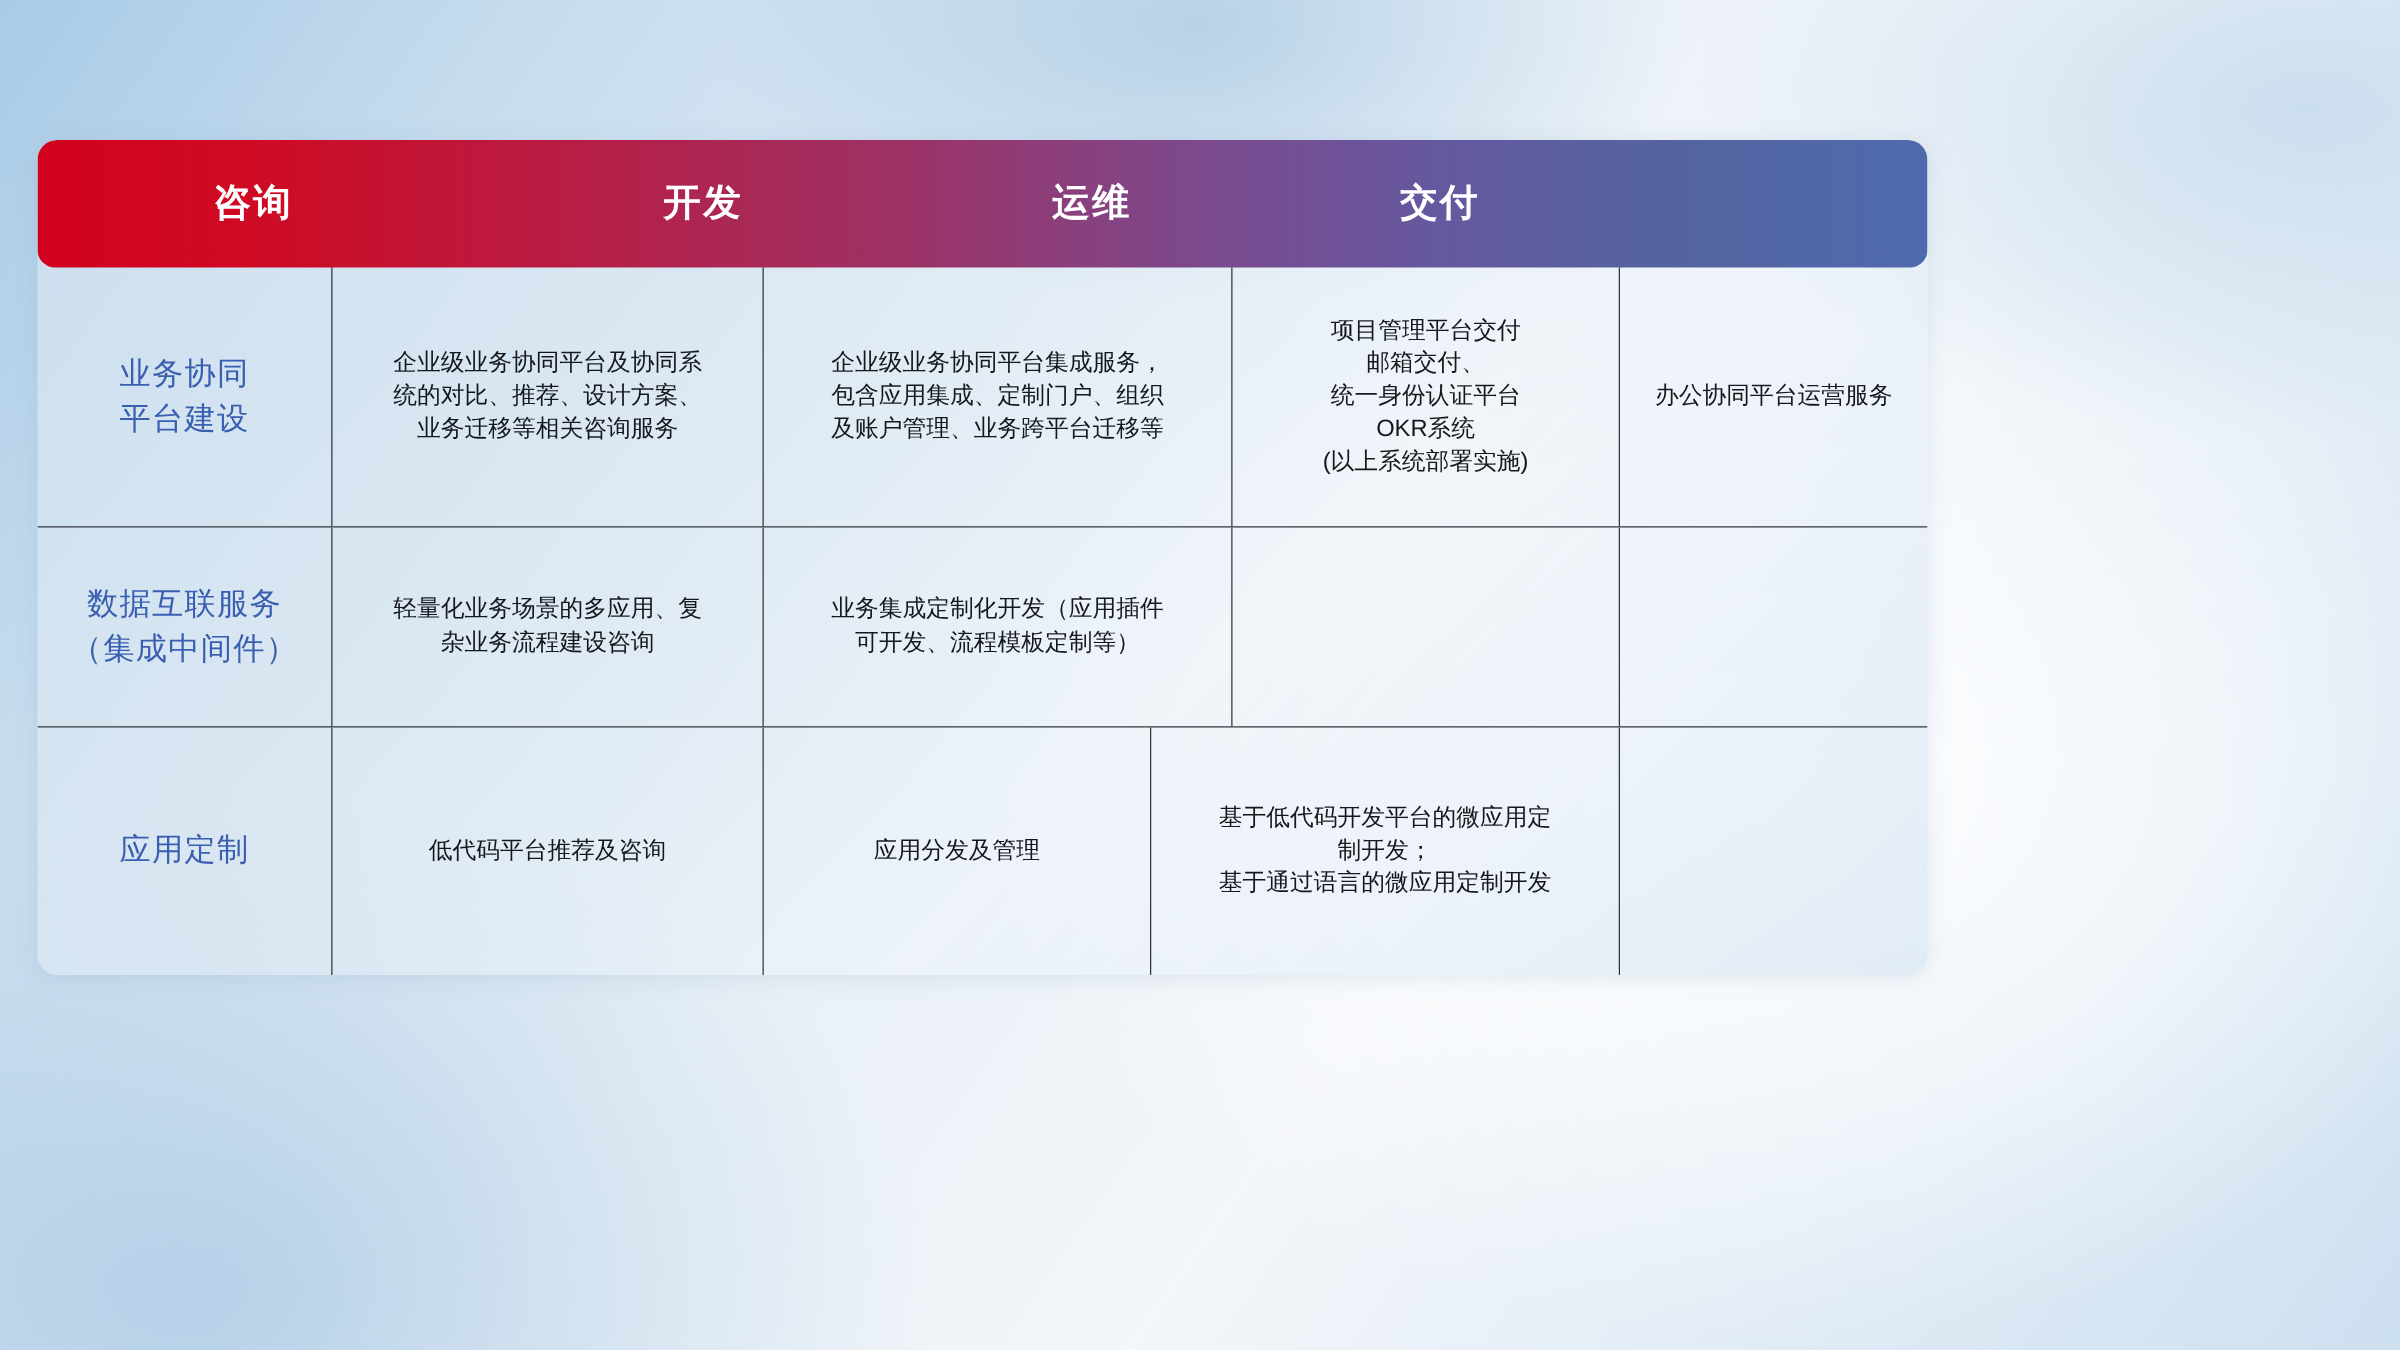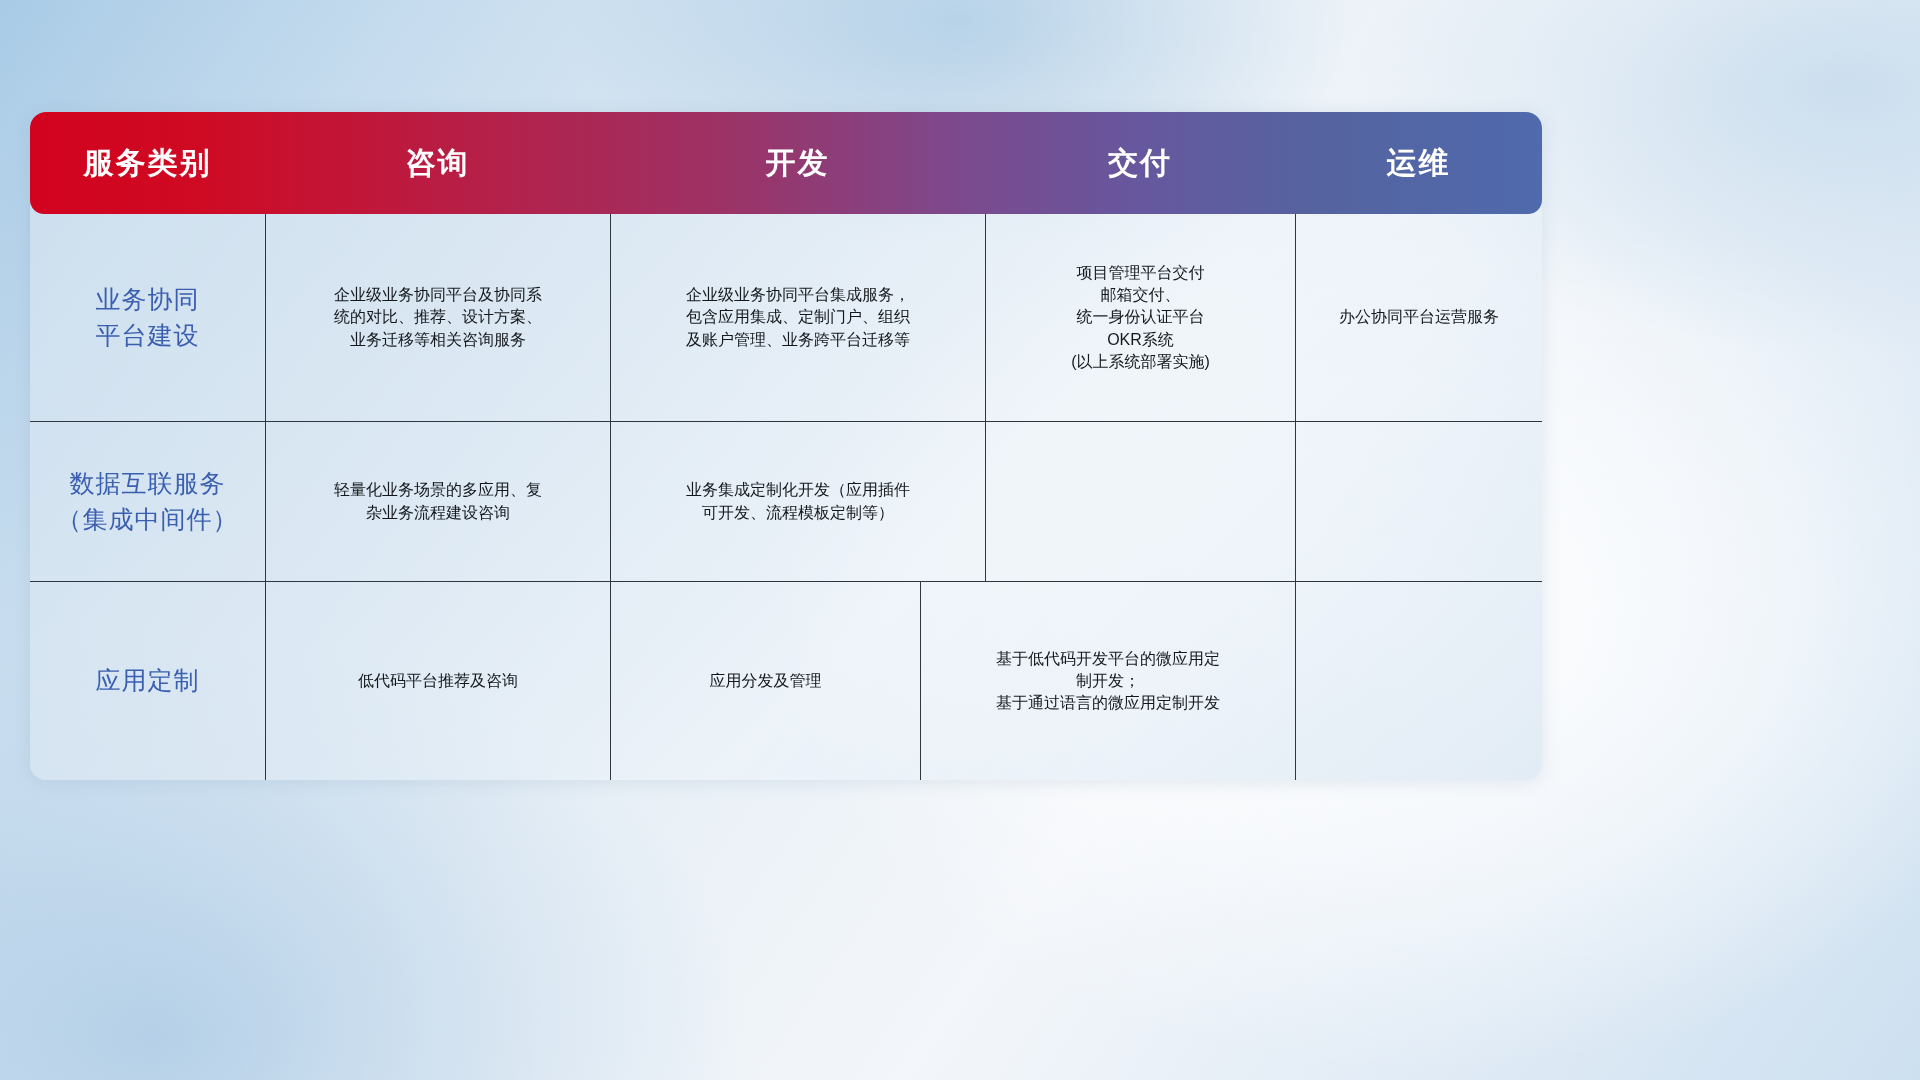--- a/index.html
+++ b/index.html
@@ -42,21 +42,21 @@
     text-align:center;line-height:102px;height:102px;
   }
   
   #body{position:absolute;left:0;top:102px;width:1512px;height:566px;display:flex;flex-direction:column;}
   .trow{display:flex;box-sizing:border-box;}
   .trow.r1{height:208px;border-bottom:1.6px solid #30363d;}
   .trow.r2{height:160px;border-bottom:1.6px solid #30363d;}
   .trow.r3{height:198px;}
   .tcell{
     box-sizing:border-box;display:flex;align-items:center;justify-content:center;
-    padding:4px 14px;text-align:center;color:#14181c;font-size:16px;line-height:1.38;
+    padding:4px 14px;text-align:center;color:#14181c;font-size:19px;line-height:1.38;
     white-space:pre-line;
   }
   .tcell.sep{border-left:1.6px solid #30363d;}
   .tcell.cat{
     color:#3a5fb0;font-weight:normal;font-size:25px;line-height:1.42;letter-spacing:1px;
   }
   
   .c0{width:235px;}
   .c1{width:345px;}
   .c2{width:375px;}
@@ -70,25 +70,24 @@
   <div class="l1"></div>
   <div class="l2"></div>
   <div class="l3"></div>
   <div class="l4"></div>
   <div class="l5"></div>
 </div>
 
 <div id="card">
 
   <div id="hdr">
-    <div class="hc c0">服务类别</div>
     <div class="hc c1">咨询</div>
     <div class="hc c2">开发</div>
+    <div class="hc c4">运维</div>
     <div class="hc c3">交付</div>
-    <div class="hc c4">运维</div>
   </div>
 
   <div id="body">
 
     <div class="trow r1">
       <div class="tcell cat c0">业务协同
 平台建设</div>
       <div class="tcell sep c1">企业级业务协同平台及协同系
 统的对比、推荐、设计方案、
 业务迁移等相关咨询服务</div>

